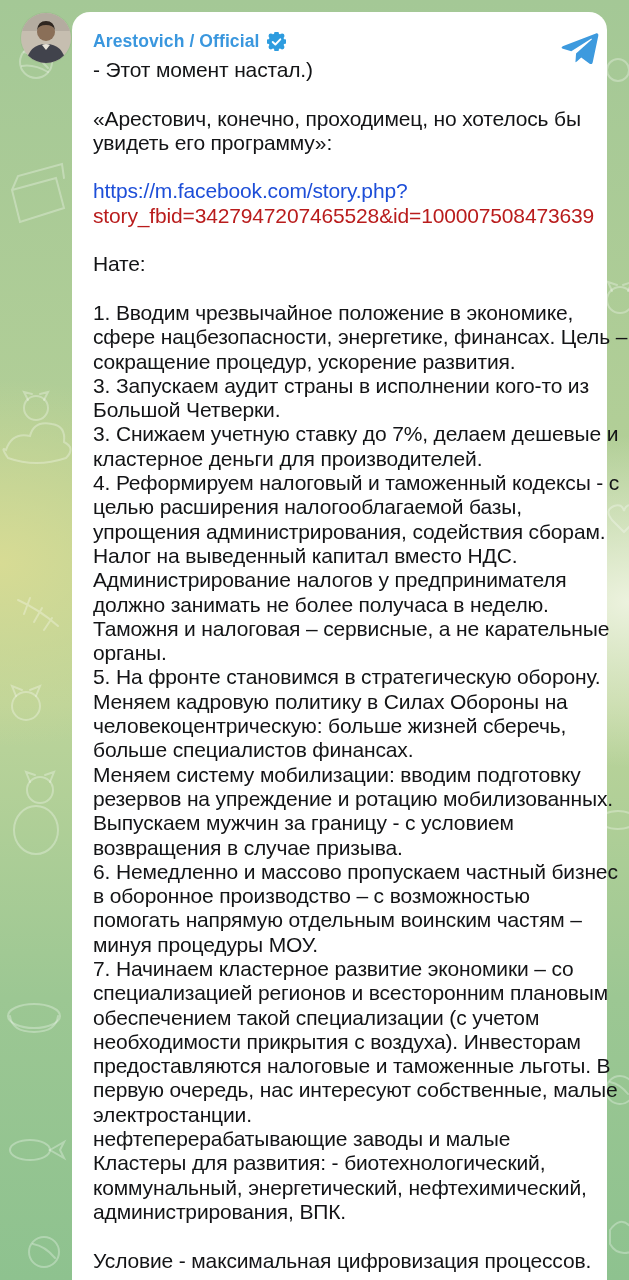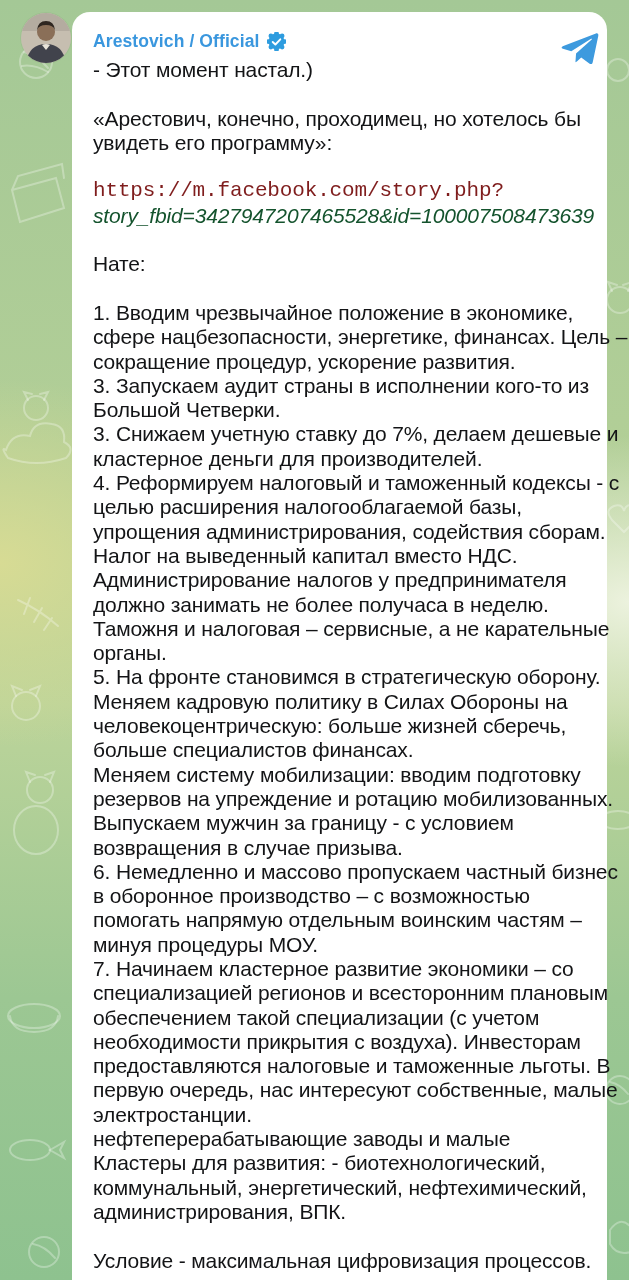--- a/index.html
+++ b/index.html
@@ -113,22 +113,22 @@
     <svg class="plane" viewBox="0 0 448 512">
       <path fill="#3d9ade" d="M446.7 98.6l-67.6 318.8c-5.1 22.5-18.4 28.1-37.3 17.5l-103-75.9-49.7 47.8c-5.5 5.5-10.1 10.1-20.7 10.1l7.4-104.9 190.9-172.5c8.3-7.4-1.8-11.5-12.9-4.1L117.8 284 16.2 252.2c-22.1-6.9-22.5-22.1 4.6-32.7L418.2 66.4c18.4-6.9 34.5 4.1 28.5 32.2z"></path>
     </svg>
 
     <div class="msg" style="color: rgb(19, 20, 22);">
         <div class="line">- Этот момент настал.)</div>
         <div class="line">&nbsp;</div>
         <div class="line">«Арестович, конечно, проходимец, но хотелось бы</div>
         <div class="line">увидеть его программу»:</div>
         <div class="line">&nbsp;</div>
-        <div class="line link" style="color: #7f1d1d; font-family: Liberation Mono, monospace;">https://m.facebook.com/story.php?</div>
-        <div class="line link" style="color: #14532d; font-style: italic;">story_fbid=3427947207465528&amp;id=100007508473639</div>
+        <div class="line link" style="color: #1d4ed8;">https://m.facebook.com/story.php?</div>
+        <div class="line link" style="color: #b91c1c;">story_fbid=3427947207465528&amp;id=100007508473639</div>
         <div class="line">&nbsp;</div>
         <div class="line">Нате:</div>
         <div class="line">&nbsp;</div>
         <div class="line">1. Вводим чрезвычайное положение в экономике,</div>
         <div class="line">сфере нацбезопасности, энергетике, финансах. Цель –</div>
         <div class="line">сокращение процедур, ускорение развития.</div>
         <div class="line">3. Запускаем аудит страны в исполнении кого-то из</div>
         <div class="line">Большой Четверки.</div>
         <div class="line">3. Снижаем учетную ставку до 7%, делаем дешевые и</div>
         <div class="line">кластерное деньги для производителей.</div>

